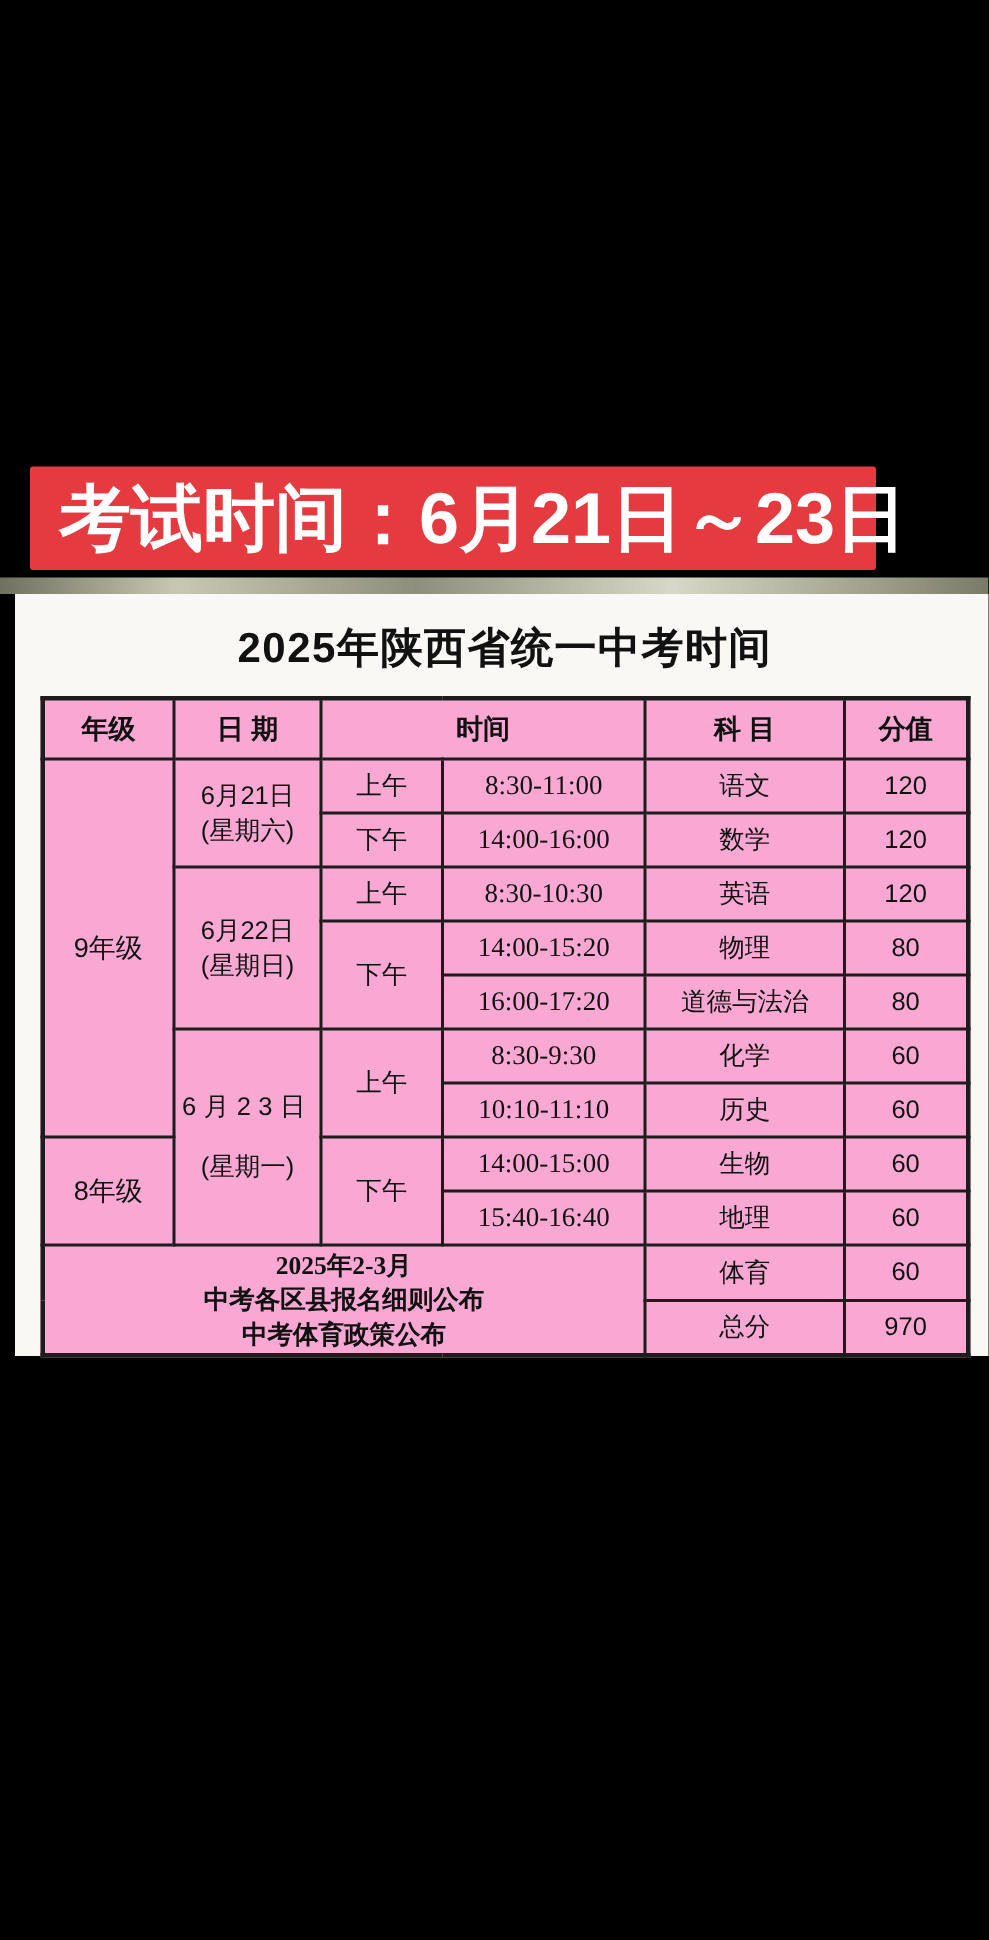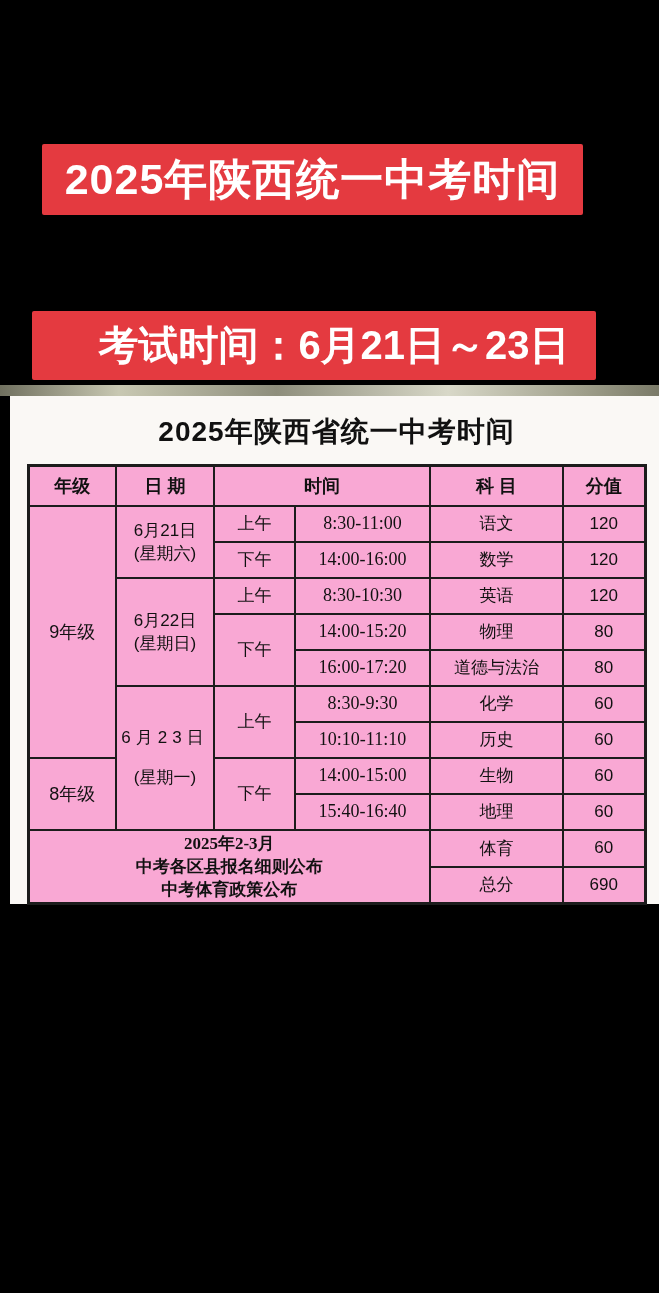--- a/index.html
+++ b/index.html
@@ -22,21 +22,21 @@
   .banner{
     position:absolute;
     background:var(--banner-red);
     color:var(--banner-text);
     display:flex;align-items:center;justify-content:center;
     font-weight:bold;
     border-radius:2px;
     white-space:nowrap;
   }
   .banner1{left:42px;top:144px;width:541px;height:71px;font-size:43px;letter-spacing:1px;}
-  .banner2{left:32px;top:311px;width:564px;height:69px;font-size:40px;padding-left:40px;}
+  .banner2{left:20px;top:311px;width:564px;height:69px;font-size:48px;padding-left:40px;}
 
   
   .metal-strip{
     position:absolute;left:0;top:385px;width:659px;height:11px;
     background:linear-gradient(to right,#70705f,#c8c8b2 18%,#8e8e7c 42%,#d8d8c8 68%,#a0a08c 88%,#7a7a68);
   }
 
   
   .card{
     position:absolute;left:10px;top:396px;width:653px;height:508px;
@@ -83,23 +83,20 @@
   td.score{font-size:17px;}
   td.notice{padding:2px 0;}
   td.notice .notice-stack{display:flex;flex-direction:column;justify-content:center;height:100%;font-family:Liberation Serif, serif;}
   td.notice span{font-size:17px;font-weight:bold;line-height:23px;}
 </style>
 </head>
 <body>
 
 <div class="stage">
 
-  <div class="banner banner1">
-    <span>2025年陕西统一中考时间</span>
-  </div>
 
   <div class="banner banner2">
     <span>考试时间：6月21日～23日</span>
   </div>
 
   <div class="metal-strip"></div>
 
   <div class="card">
     <div class="card-title">2025年陕西省统一中考时间</div>
 
@@ -209,18 +206,18 @@
             <span>中考各区县报名细则公布</span>
             <span>中考体育政策公布</span>
           </div>
         </td>
         <td class="subj">体育</td>
         <td class="score">60</td>
       </tr>
 
       <tr class="sum-row">
         <td class="subj">总分</td>
-        <td class="score">690</td>
+        <td class="score">970</td>
       </tr>
     </tbody>
       </table>
   </div>
 </div>
 
 </body></html>

